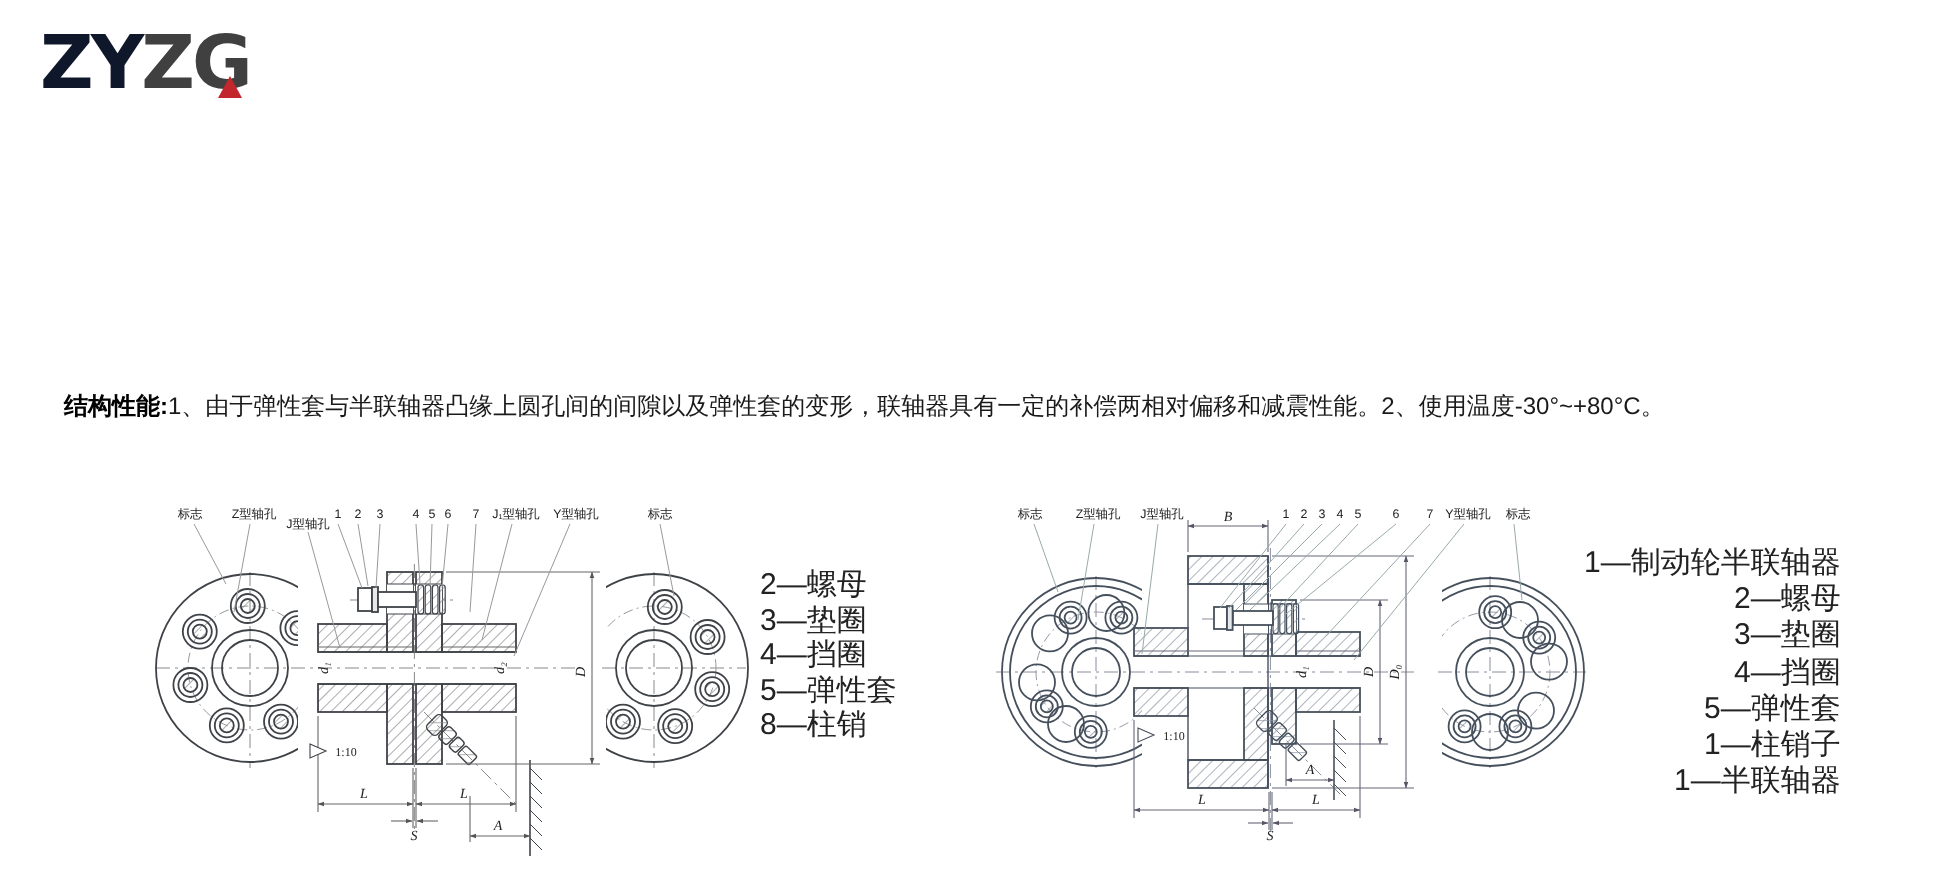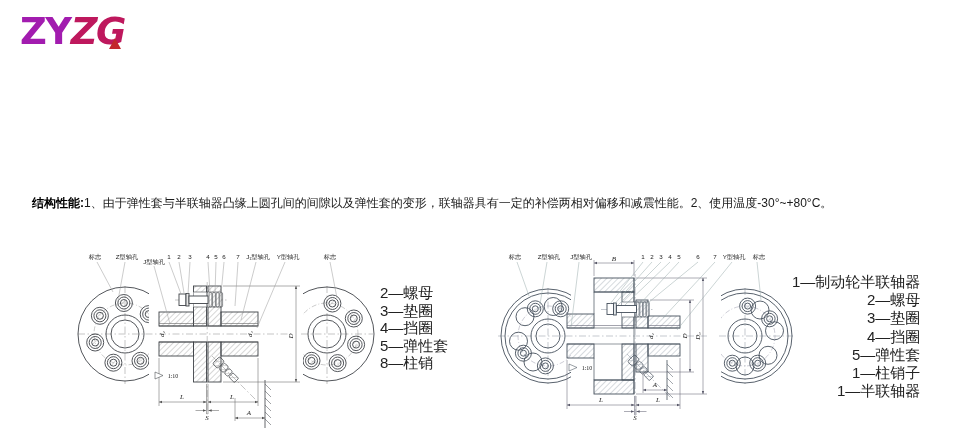--- a/index.html
+++ b/index.html
@@ -1,22 +1,22 @@
 <!DOCTYPE html>
 <html><head>
 <meta charset="utf-8">
 <style>
   html,body{margin:0;padding:0;background:#fff;}
   .page{position:relative;width:976px;height:436px;background:#ffffff;overflow:hidden;
         font-family:"Liberation Sans",sans-serif;}
   
   .logo{position:absolute;left:20px;top:12px;font-family:"DejaVu Sans",sans-serif;
         font-weight:bold;font-size:37px;letter-spacing:-1.5px;line-height:1.1;}
-  .logo .red{color:#a21caf;}
-  .logo .blue{color:#be185d;font-style:italic;}
+  .logo .red{color:#0f172a;}
+  .logo .blue{color:#404040;}
   .logo-tri-red{position:absolute;left:89px;top:26px;width:0;height:0;
         border-left:6px solid transparent;border-right:6px solid transparent;
         border-bottom:11px solid #c2272d;}
   .logo-notch{position:absolute;left:32px;top:1px;width:0;height:0;
         border-left:6px solid transparent;border-right:6px solid transparent;
         border-top:10px solid #ffffff;}
   
   .banner{position:absolute;left:35px;top:110px;width:782px;height:52px;background:#55565a;
           clip-path:polygon(0 0,750px 0,100% 100%,0 100%);}
   .banner span{display:block;line-height:52px;padding-left:20px;color:#ffffff;

